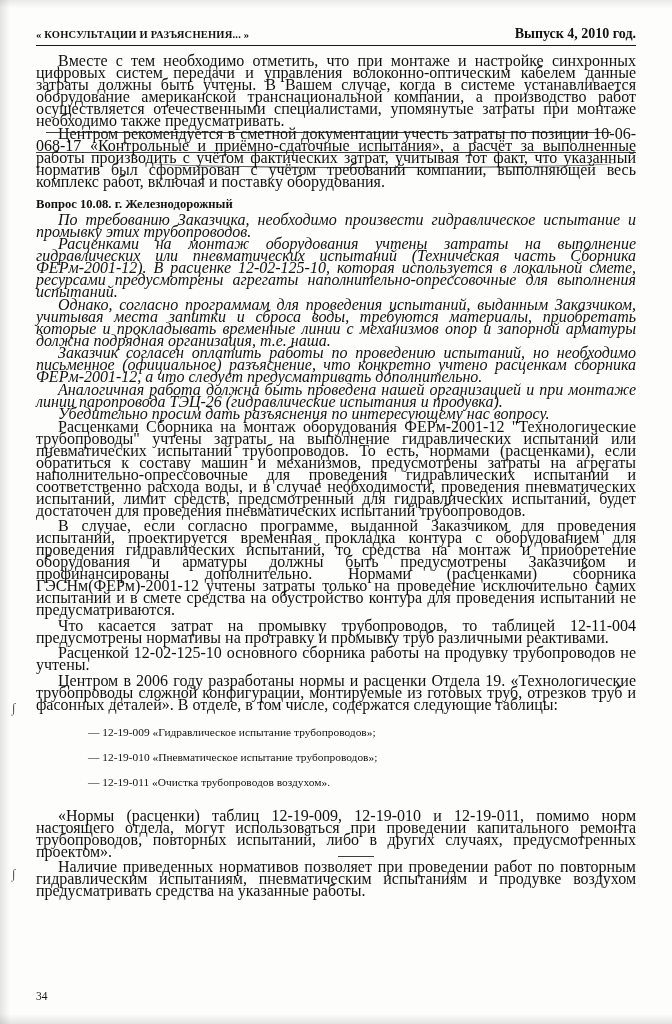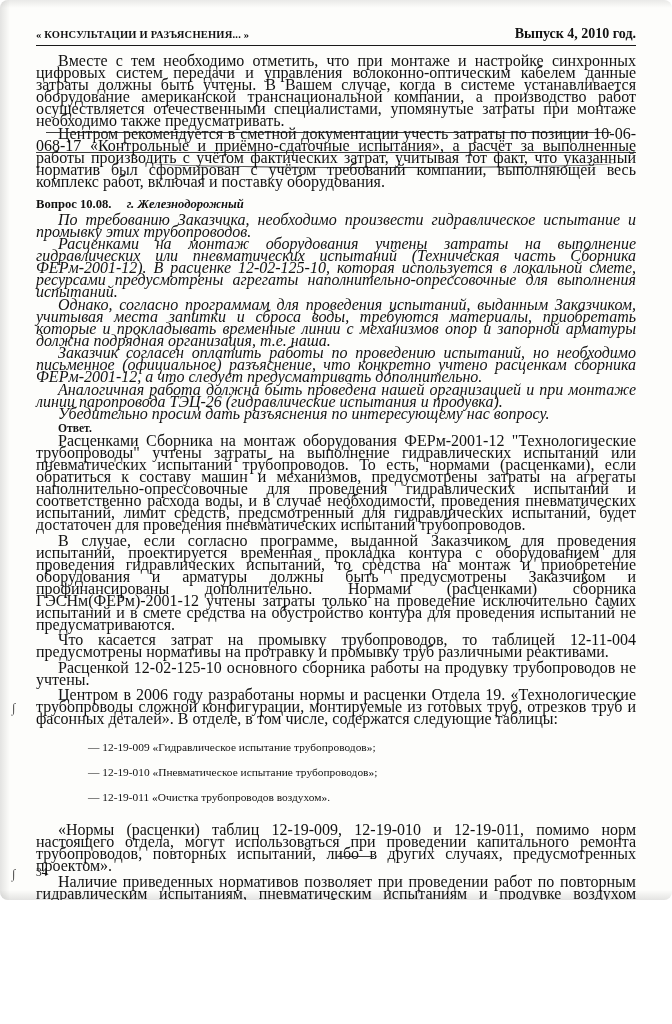--- a/index.html
+++ b/index.html
@@ -3,27 +3,26 @@
 <meta charset="utf-8">
 <style>
   html, body {
     margin: 0;
     padding: 0;
     background: #ffffff;
   }
   .page {
     position: relative;
     width: 672px;
-    height: 900px;
+    height: 1024px;
     background: #fdfdfb;
     box-sizing: border-box;
     font-family: "Liberation Serif", serif;
     color: #111;
     overflow: hidden;
-    border-radius: 8px;
   }
   .page-inner {
     position: absolute;
     left: 36px;
     top: 26px;
     width: 600px;
   }
   .header {
     display: flex;
     justify-content: space-between;
@@ -57,23 +56,21 @@
   p.italic {
     font-style: italic;
   }
   .q-head {
     font-size: 12.6px;
     font-weight: bold;
     margin: 9px 0 2px 0;
     text-align: left;
   }
   .q-head .city {
-    font-style: italic;
-    font-weight: bold;
-    margin-left: 12px;
+    font-weight: bold;
   }
   .answer-label {
     font-size: 11.6px;
     font-weight: bold;
     margin: 2px 0 0 0;
     text-indent: 22px;
   }
   .list-item {
     margin: 12px;
     text-indent: 40px;
@@ -161,21 +158,20 @@
       <span class="city">г. Железнодорожный</span>
     </div>
 
     <p class="para italic">По требованию Заказчика, необходимо произвести гидравлическое испытание и промывку этих трубопроводов.</p>
     <p class="para italic">Расценками на монтаж оборудования учтены затраты на выполнение гидравлических или пневматических испытаний (Техническая часть Сборника ФЕРм-2001-12). В расценке 12-02-125-10, которая используется в локальной смете, ресурсами предусмотрены агрегаты наполнительно-опрессовочные для выполнения испытаний.</p>
     <p class="para italic">Однако, согласно программам для проведения испытаний, выданным Заказчиком, учитывая места запитки и сброса воды, требуются материалы, приобретать которые и прокладывать временные линии с механизмов опор и запорной арматуры должна подрядная организация, т.е. наша.</p>
     <p class="para italic">Заказчик согласен оплатить работы по проведению испытаний, но необходимо письменное (официальное) разъяснение, что конкретно учтено расценкам сборника ФЕРм-2001-12, а что следует предусматривать дополнительно.</p>
     <p class="para italic">Аналогичная работа должна быть проведена нашей организацией и при монтаже линии паропровода ТЭЦ-26 (гидравлические испытания и продувка).</p>
     <p class="para italic">Убедительно просим дать разъяснения по интересующему нас вопросу.</p>
 
-    <div class="answer-label">Ответ.</div>
 
     <p class="para">Расценками Сборника на монтаж оборудования ФЕРм-2001-12 "Технологические трубопроводы" учтены затраты на выполнение гидравлических испытаний или пневматических испытаний трубопроводов. То есть, нормами (расценками), если обратиться к составу машин и механизмов, предусмотрены затраты на агрегаты наполнительно-опрессовочные для проведения гидравлических испытаний и соответственно расхода воды, и в случае необходимости, проведения пневматических испытаний, лимит средств, предсмотренный для гидравлических испытаний, будет достаточен для проведения пневматических испытаний трубопроводов.</p>
     <div class="spacer-sm"></div>
     <p class="para">В случае, если согласно программе, выданной Заказчиком для проведения испытаний, проектируется временная прокладка контура с оборудованием для проведения гидравлических испытаний, то средства на монтаж и приобретение оборудования и арматуры должны быть предусмотрены Заказчиком и профинансированы дополнительно. Нормами (расценками) сборника ГЭСНм(ФЕРм)-2001-12 учтены затраты только на проведение исключительно самих испытаний и в смете средства на обустройство контура для проведения испытаний не предусматриваются.</p>
     <div class="spacer-sm"></div>
     <p class="para">Что касается затрат на промывку трубопроводов, то таблицей 12-11-004 предусмотрены нормативы на протравку и промывку труб различными реактивами.</p>
     <div class="spacer-sm"></div>
     <p class="para">Расценкой 12-02-125-10 основного сборника работы на продувку трубопроводов не учтены.</p>
     <div class="spacer-sm"></div>
     <p class="para">Центром в 2006 году разработаны нормы и расценки Отдела 19. «Технологические трубопроводы сложной конфигурации, монтируемые из готовых труб, отрезков труб и фасонных деталей». В отделе, в том числе, содержатся следующие таблицы:</p>

